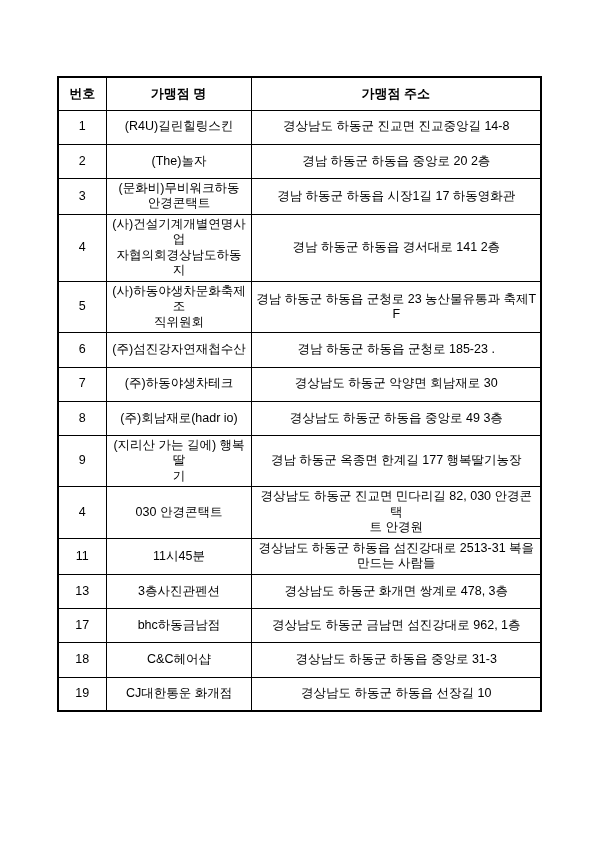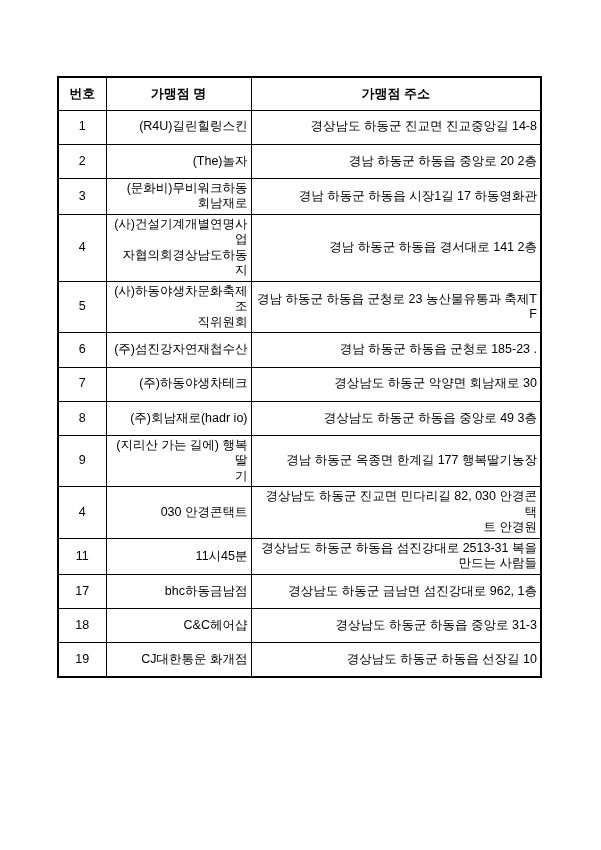--- a/index.html
+++ b/index.html
@@ -42,21 +42,21 @@
     padding: 2px;
   }
   .col-no   { width: 48px; }
   .col-name { width: 145px; }
   .col-addr { width: 290px; }
   td.c-no {
     text-align: center;
     padding: 2px;
   }
   td.c-name, td.c-addr {
-    text-align: right;
+    text-align: center;
     padding: 2px 3px 2px 4px;
     white-space: pre-line;
     word-break: break-all;
   }
 </style>
 </head>
 <body>
 
 <div class="page">
   <table class="merchant-table">
@@ -81,21 +81,21 @@
 
   <tr>
     <td class="c-no">2</td>
     <td class="c-name">(The)놀자</td>
     <td class="c-addr">경남 하동군 하동읍 중앙로 20 2층</td>
   </tr>
 
   <tr>
     <td class="c-no">3</td>
     <td class="c-name">(문화비)무비워크하동
-회남재로</td>
+안경콘택트</td>
     <td class="c-addr">경남 하동군 하동읍 시장1길 17 하동영화관</td>
   </tr>
 
   <tr>
     <td class="c-no">4</td>
     <td class="c-name">(사)건설기계개별연명사업
 자협의회경상남도하동지</td>
     <td class="c-addr">경남 하동군 하동읍 경서대로 141 2층</td>
   </tr>
 
@@ -139,20 +139,25 @@
   </tr>
 
   <tr>
     <td class="c-no">11</td>
     <td class="c-name">11시45분</td>
     <td class="c-addr">경상남도 하동군 하동읍 섬진강대로 2513-31  복을
 만드는 사람들</td>
   </tr>
 
 
+  <tr>
+    <td class="c-no">13</td>
+    <td class="c-name">3층사진관펜션</td>
+    <td class="c-addr">경상남도 하동군 화개면 쌍계로 478, 3층</td>
+  </tr>
 
 
 
 
   <tr>
     <td class="c-no">17</td>
     <td class="c-name">bhc하동금남점</td>
     <td class="c-addr">경상남도 하동군 금남면 섬진강대로 962, 1층</td>
   </tr>
 

